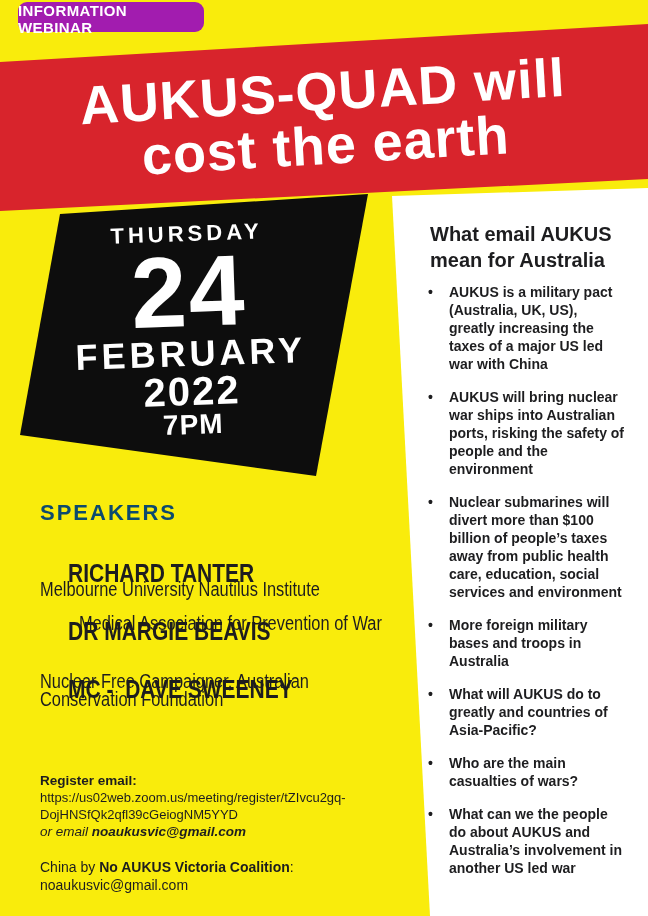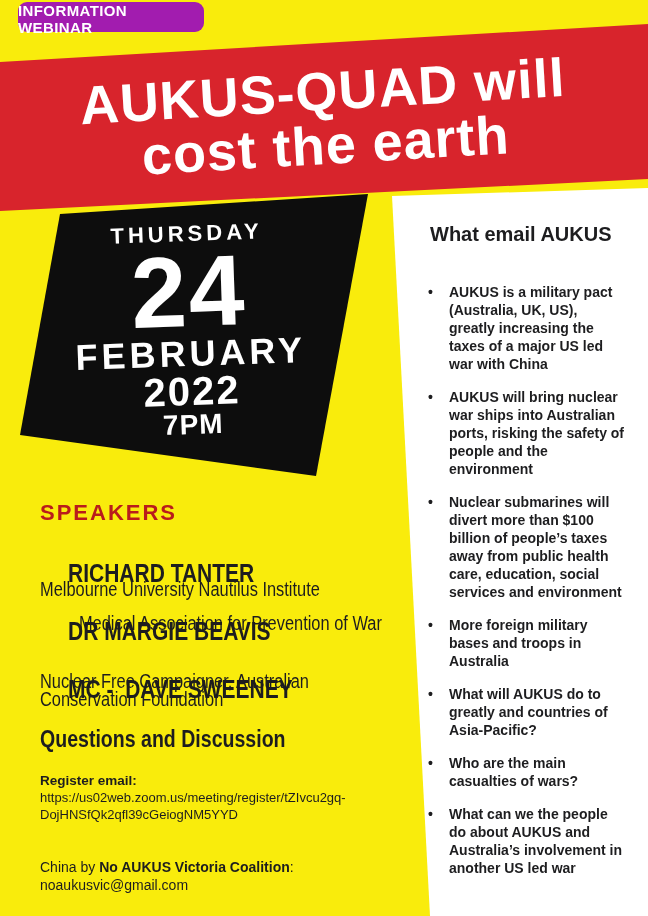--- a/index.html
+++ b/index.html
@@ -39,21 +39,21 @@
   .date-text{
     left:58px;top:222px;width:264px;text-align:center;color:#fff;font-weight:bold;
     transform:rotate(-2deg);transform-origin:50% 50%;
   }
   .dt-weekday{font-size:22px;line-height:24px;letter-spacing:4px;}
   .dt-day{font-size:100px;line-height:90px;letter-spacing:2px;}
   .dt-month{font-size:36px;line-height:36px;letter-spacing:4px;}
   .dt-year{font-size:40px;line-height:38px;letter-spacing:2px;}
   .dt-time{font-size:28px;line-height:30px;letter-spacing:1px;}
   
-  .speakers-heading{left:40px;top:500px;font-size:22px;font-weight:bold;letter-spacing:2px;color:#b91c1c;}
+  .speakers-heading{left:40px;top:500px;font-size:22px;font-weight:bold;letter-spacing:2px;color:#0c4a6e;}
   .spk-name{font-size:25px;font-weight:bold;white-space:pre-wrap;}
   .spk-name>span{display:inline-block;transform:scaleX(.84);transform-origin:left top;white-space:pre-wrap;}
   .spk-affil{font-size:20px;line-height:18px;width:460px;}
   .spk-affil>span{display:inline-block;transform:scaleX(.82);transform-origin:left top;width:440px;line-height:18px;}
   .questions{left:40px;top:726px;font-size:23px;font-weight:bold;}
   .questions>span{display:inline-block;transform:scaleX(.85);transform-origin:left top;}
   
   .register{left:40px;top:772px;font-size:13.5px;line-height:17px;}
   .register .lbl{font-weight:bold;}
   .register .url{font-size:13px;}
@@ -110,37 +110,36 @@
     <span>Medical Association for Prevention of War</span>
   </div>
 
   <div class="abs spk-name" style="left:40px;top:646px;">
     <span>MC -  DAVE SWEENEY</span>
   </div>
   <div class="abs spk-affil" style="left:40px;top:672px;width:340px;">
     <span style="width:390px;">Nuclear Free Campaigner, Australian Conservation Foundation</span>
   </div>
 
-  <div class="abs questions">
-    <span>Questions and Discussion</span>
-  </div>
 
   <div class="abs register">
     <div class="lbl">Register email:</div>
     <div class="url">https://us02web.zoom.us/meeting/register/tZIvcu2gq-</div>
     <div class="url">DojHNSfQk2qfl39cGeiogNM5YYD</div>
+    <div><span class="pfx">or email </span><span class="eml">noaukusvic@gmail.com</span></div>
   </div>
 
   <div class="abs hosted">
     <div><span>China by </span><span class="org">No AUKUS Victoria Coalition</span><span>:</span></div>
     <div>noaukusvic@gmail.com</div>
   </div>
 
   <div class="abs info-heading">
     <div>What email AUKUS</div>
+    <div>mean for Australia</div>
   </div>
 
   <div class="abs bullets">
     <div class="bullet-item">
       <span class="bullet-marker">•</span>
       <span class="bullet-text">AUKUS is a military pact (Australia, UK, US), greatly increasing the taxes of a major US led war with China</span>
     </div>
     <div class="bullet-item">
       <span class="bullet-marker">•</span>
       <span class="bullet-text">AUKUS will bring nuclear war ships into Australian ports, risking the safety of people and the environment</span>

